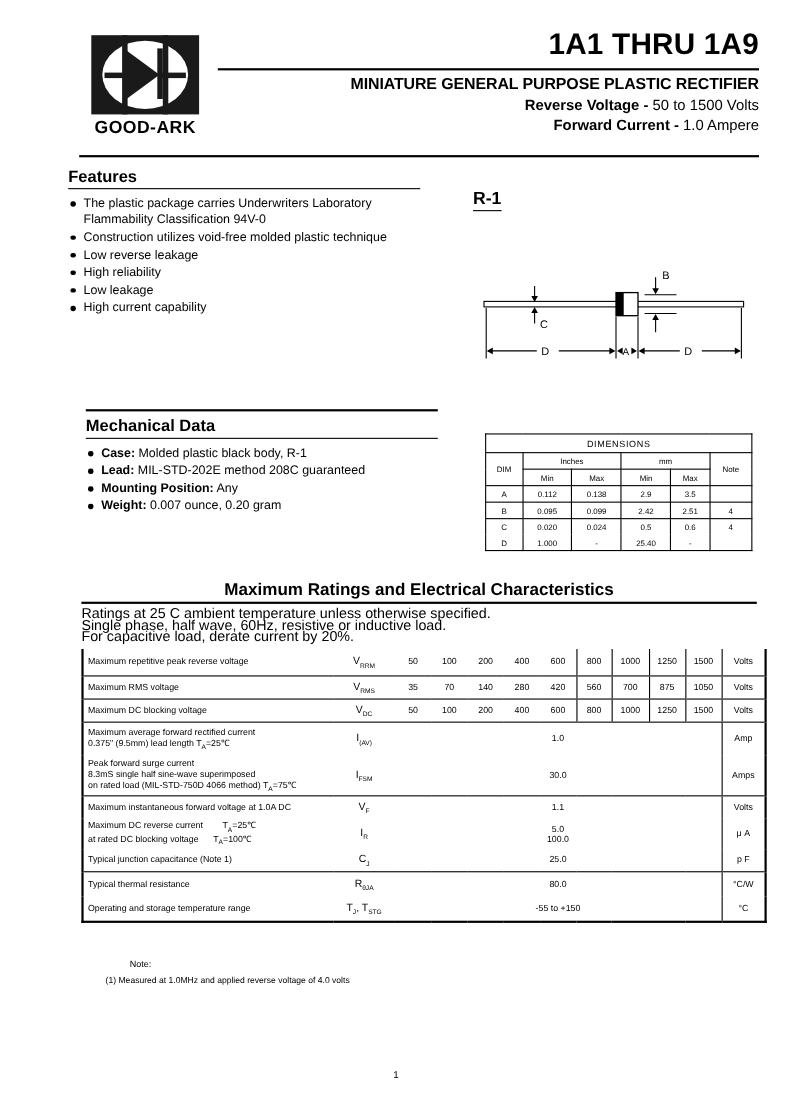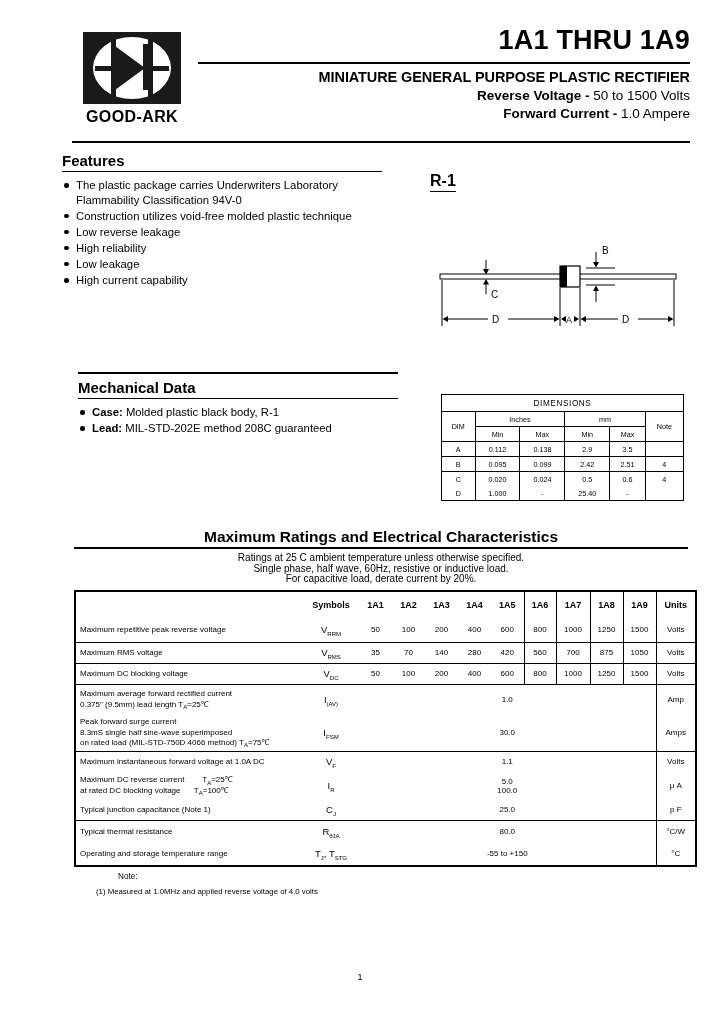--- a/index.html
+++ b/index.html
@@ -226,23 +226,22 @@
     font-size: 15.5px;
     font-weight: bold;
     text-align: center;
   }
   .ratings .rrule {
     border-top: 2.2px solid #000;
     margin-top: 1px;
     margin-bottom: 4px;
   }
   .cond {
-    font-size: 10px;
+    font-size: 13px;
     line-height: 10.6px;
-    text-align: center;
   }
 
   table.main {
     margin-top: 5px;
     width: 614px;
     border-collapse: collapse;
     font-size: 8px;
     table-layout: fixed;
   }
   table.main td {
@@ -381,20 +380,28 @@
     <div class="sec-head">Mechanical Data</div>
     <div class="sec-rule"></div>
     <ul class="bullets">
       <li>
         <b>Case:</b>
         <span>Molded plastic black body, R-1</span>
       </li>
       <li>
         <b>Lead:</b>
         <span>MIL-STD-202E method 208C guaranteed</span>
+      </li>
+      <li>
+        <b>Mounting Position:</b>
+        <span>Any</span>
+      </li>
+      <li>
+        <b>Weight:</b>
+        <span>0.007 ounce, 0.20 gram</span>
       </li>
     </ul>
   </div>
 
   <table class="dimtable">
     <tbody>
         <tr>
       <td class="title-cell" colspan="6">DIMENSIONS</td>
     </tr>
     <tr>
@@ -463,34 +470,20 @@
           <col style="width:33px">
           <col style="width:33px">
         <col style="width:32px">
           <col style="width:34px">
           <col style="width:33px">
           <col style="width:33px">
         <col style="width:40px">
       </colgroup>
 
       <tbody>
-          <tr>
-        <td class="tb-top outer-l" style="height:26px"></td>
-        <td class="ctr hdr-cell tb-top">Symbols</td>
-        <td class="ctr hdr-cell tb-top">1A1</td>
-        <td class="ctr hdr-cell tb-top">1A2</td>
-        <td class="ctr hdr-cell tb-top">1A3</td>
-        <td class="ctr hdr-cell tb-top">1A4</td>
-        <td class="ctr hdr-cell tb-top">1A5</td>
-        <td class="ctr hdr-cell tb-top vline-l">1A6</td>
-        <td class="ctr hdr-cell tb-top vline-l">1A7</td>
-        <td class="ctr hdr-cell tb-top vline-l">1A8</td>
-        <td class="ctr hdr-cell tb-top vline-l">1A9</td>
-        <td class="ctr hdr-cell tb-top vline-l outer-r">Units</td>
-      </tr>
 
       <tr>
         <td class="desc tb-thin outer-l" style="height:24px">Maximum repetitive peak reverse voltage</td>
         <td class="ctr tb-thin sym"><span>V</span><sub>RRM</sub></td>
         <td class="ctr tb-thin">50</td>
         <td class="ctr tb-thin">100</td>
         <td class="ctr tb-thin">200</td>
         <td class="ctr tb-thin">400</td>
         <td class="ctr tb-thin">600</td>
         <td class="ctr tb-thin vline-l">800</td>

